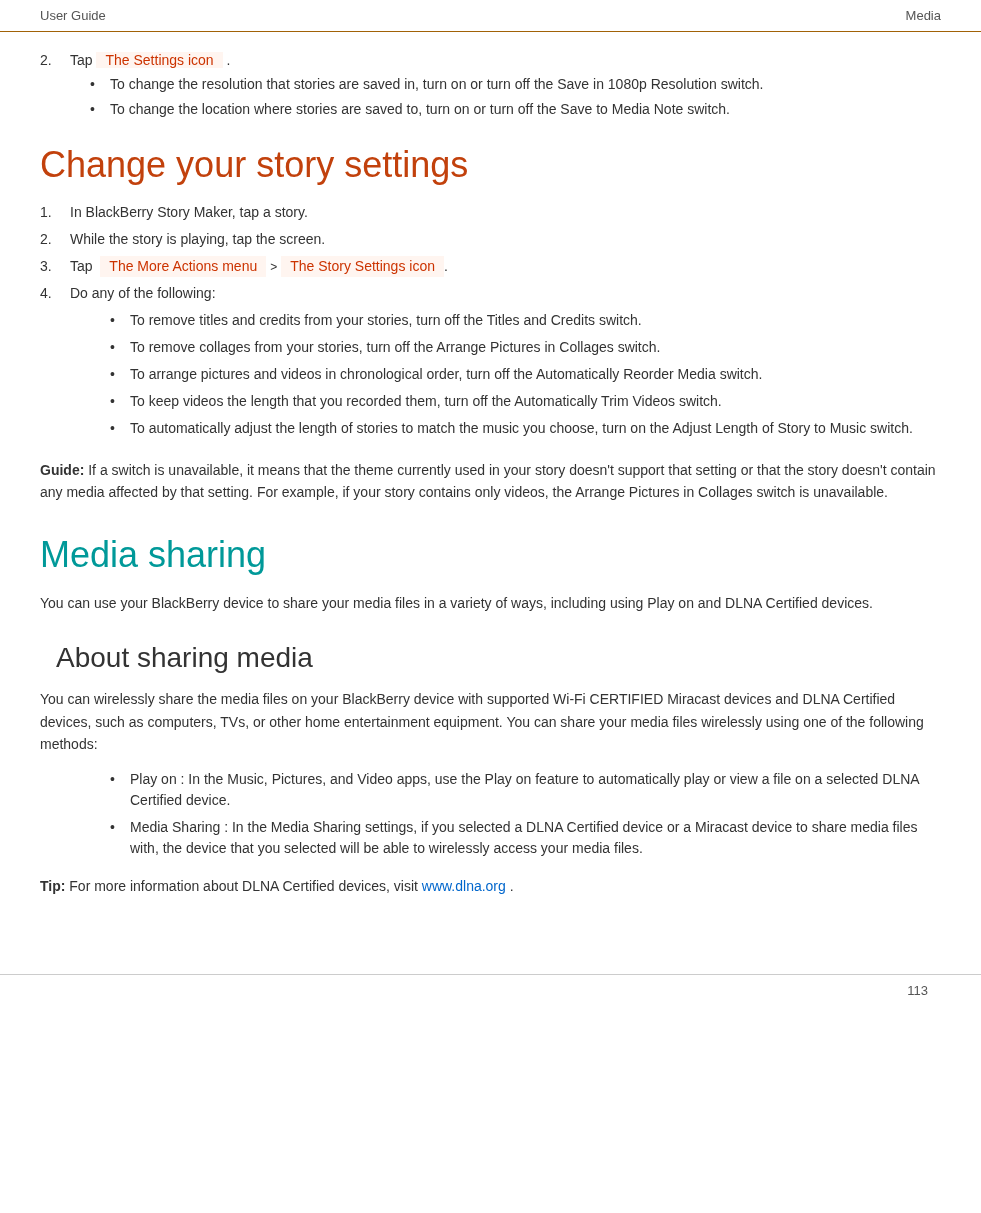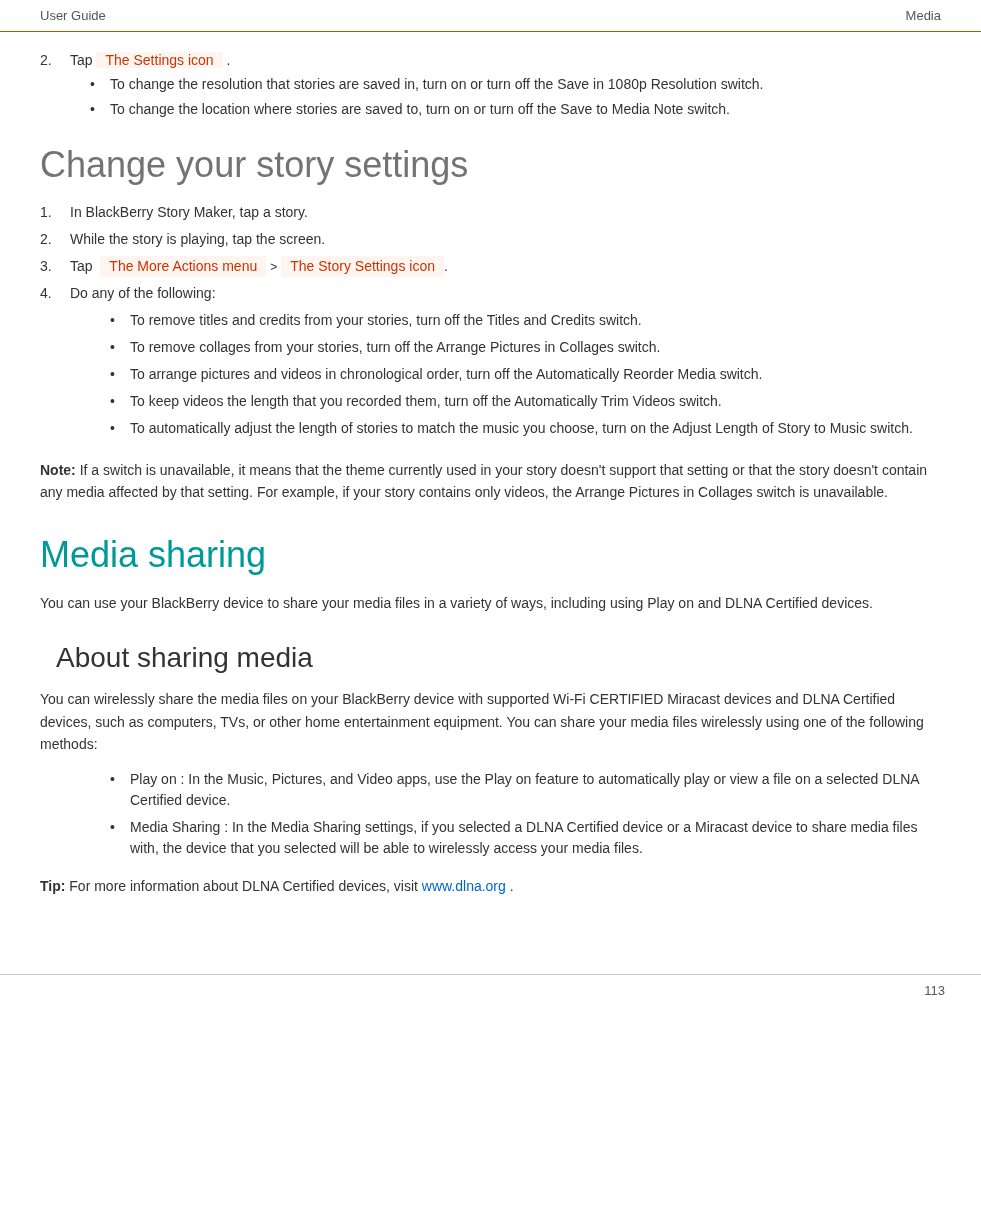--- a/index.html
+++ b/index.html
@@ -70,21 +70,21 @@
     .bullet-list li::before {
       content: "•";
       position: absolute;
       left: 0;
       color: #333;
     }
 
     h1.section-heading {
       font-size: 36px;
       font-weight: 300;
-      color: #737373;
+      color: #c2410c;
       margin: 24px 0 16px 0;
       border-top: none;
     }
 
     h1.section-heading-teal {
       font-size: 36px;
       font-weight: 300;
       color: #009999;
       margin: 30px 0 16px 0;
     }
@@ -141,21 +141,21 @@
       text-decoration: none;
     }
 
     .bold-text {
       font-weight: normal;
     }
 
     .page-footer {
       display: flex;
       justify-content: flex-end;
-      padding: 8px 36px;
+      padding: 8px 53px;
       font-size: 13px;
       color: #555;
       border-top: 1px solid #ccc;
       margin-top: 20px;
       align-items: flex-end;
     }
 
     .gt-arrow {
       font-size: 12px;
       margin: 0 4px;
@@ -246,21 +246,21 @@
     </li>
     <li>
       <span>To keep videos the length that you recorded them, turn off the </span><span class="bold-text">Automatically Trim Videos</span><span> switch.</span>
     </li>
     <li>
       <span>To automatically adjust the length of stories to match the music you choose, turn on the </span><span class="bold-text">Adjust Length of Story to Music</span><span> switch.</span>
     </li>
   </ul>
 
   <div class="note-block">
-    <span class="note-label">Note:</span>
+    <span class="note-label">Guide:</span>
     <span> If a switch is unavailable, it means that the theme currently used in your story doesn't support that setting or that the story doesn't contain any media affected by that setting. For example, if your story contains only videos, the </span>
     <span class="bold-text">Arrange Pictures in Collages</span>
     <span> switch is unavailable.</span>
   </div>
 
   <h1 class="section-heading-teal">Media sharing</h1>
 
   <p class="body-para">You can use your BlackBerry device to share your media files in a variety of ways, including using Play on and DLNA Certified devices.</p>
 
   <h2 class="sub-heading">About sharing media</h2>

